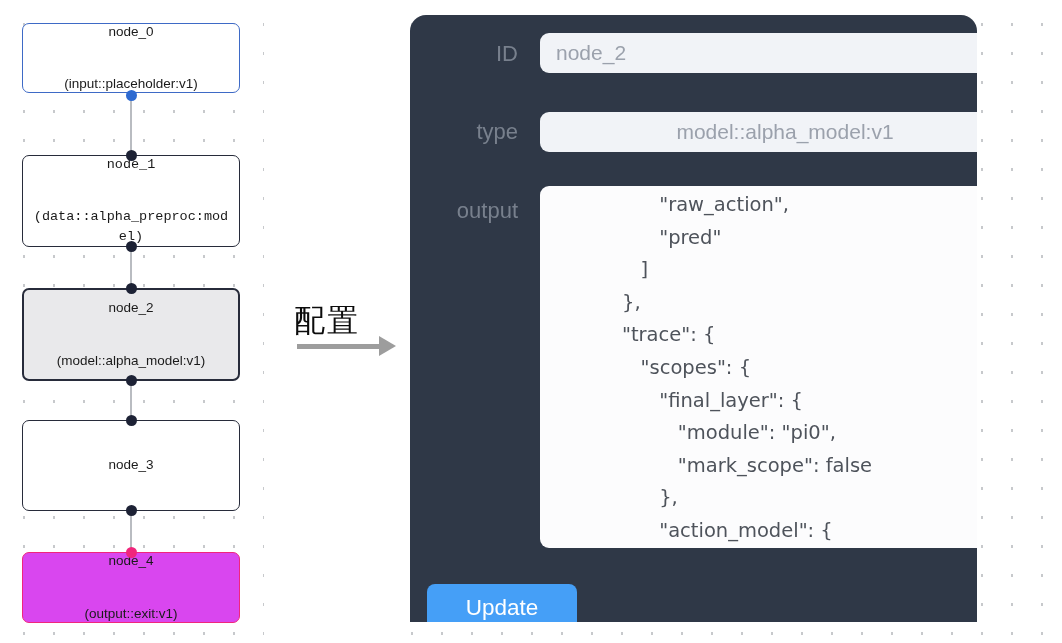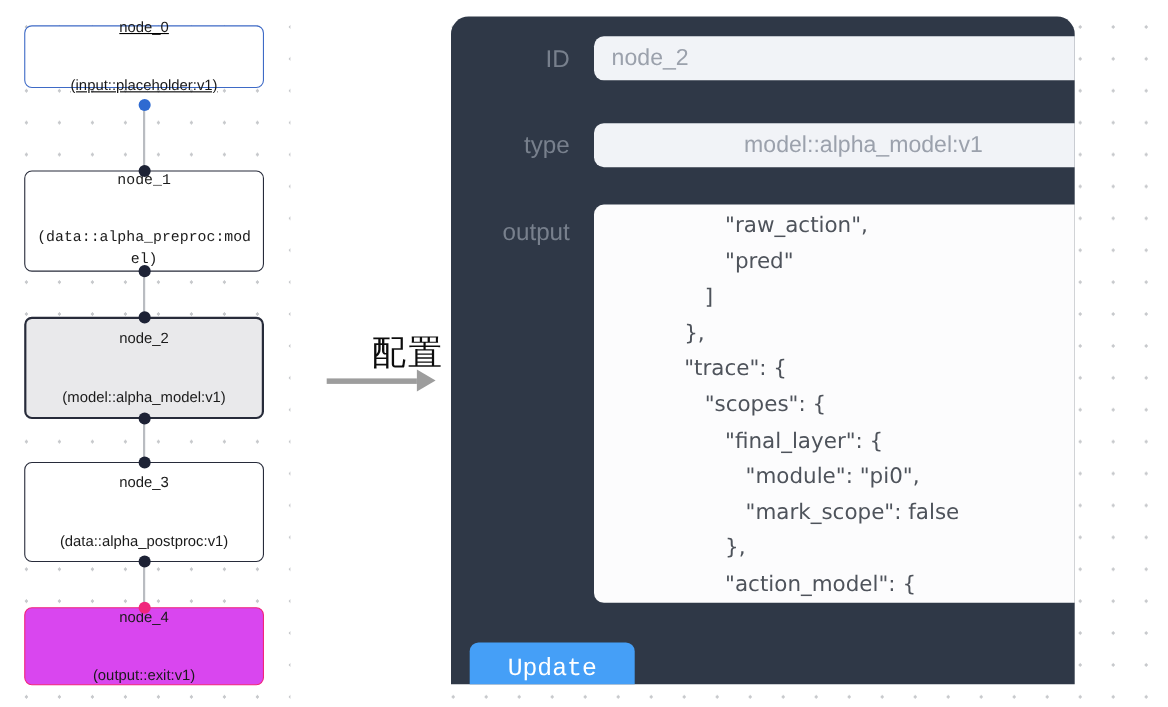--- a/index.html
+++ b/index.html
@@ -18,21 +18,21 @@
 
   
   .fnode {
     position:absolute; left:22px; width:218px; box-sizing:border-box;
     border:1.6px solid #272b3a; border-radius:7px; background:#fff;
     display:flex; flex-direction:column; align-items:center; justify-content:center;
     text-align:center; z-index:2; padding:2px 10px; cursor:default;
   }
   .fnode-label, .fnode-sub { font-size:13.5px; color:#1a1a1a; line-height:1.5; }
   .fnode-sub { word-break:break-all;margin-top:32px; }
-  .fnode-0 { top:23px;  height:57px;text-decoration:underline; }
+  .fnode-0 { top:23px;  height:70px; }
   .fnode-1 { top:155px; height:92px; }
   .fnode-2 { top:288px; height:93px; border-width:2px; }
   .fnode-3 { top:420px; height:91px; }
   .fnode-4 { top:552px; height:71px; }
 
   .conn { position:absolute; left:130px; width:1.6px; background:#b9bcc1; z-index:1; }
   .conn-0 { top:95px;  height:62px; }
   .conn-1 { top:246px; height:44px; }
   .conn-2 { top:380px; height:42px; }
   .conn-3 { top:510px; height:44px; }
@@ -42,21 +42,20 @@
   .port-1t { top:150px; } .port-1b { top:241px; }
   .port-2t { top:283px; } .port-2b { top:375px; }
   .port-3t { top:415px; } .port-3b { top:505px; }
   .port-4t { top:547px; }
 
   
   .annot-label {
     position:absolute; left:294px; top:300px; font-size:31px; color:#0c0c0c;
     letter-spacing:2px; z-index:2;
     font-family:"DejaVu Sans","Liberation Sans",sans-serif;
-    margin-left:44px;
   }
   .arrow-line { position:absolute; left:297px; top:344px; width:82px; height:5px; background:#9d9d9d; z-index:2; }
   .arrow-head {
     position:absolute; left:379px; top:336px; width:0; height:0; z-index:2;
     border-left:17px solid #9d9d9d; border-top:10.5px solid transparent; border-bottom:10.5px solid transparent;
   }
 
   
   .panel {
     position:absolute; left:410px; top:15px; width:567px; height:607px;
@@ -94,21 +93,21 @@
   }
   .cfg-resize {
     position:absolute; right:2px; bottom:2px; width:13px; height:13px;
     background: repeating-linear-gradient(-45deg, rgba(0,0,0,0) 0 3px, #a9adb3 3px 4.5px);
     clip-path: polygon(100% 0, 100% 100%, 0 100%);
   }
 
   .update-btn {
     position:absolute; left:17px; top:569px; width:150px; height:53px;
     background:#459ff7; color:#ffffff; font-size:22.5px; border:none; border-radius:8px;
-    font-family:Liberation Mono, monospace; display:flex; align-items:center; justify-content:center;
+    font-family:Liberation Sans, sans-serif; display:flex; align-items:center; justify-content:center;
     padding:10px 0 16px 0; cursor:pointer;
   }
 </style>
 </head>
 <body>
 
 <div class="dots dots-left"></div>
 <div class="dots dots-right"></div>
 
 <div class="conn conn-0"></div>
@@ -123,21 +122,20 @@
 <div class="fnode fnode-1" style="border-color: rgb(39, 43, 58); background-color: rgb(255, 255, 255); font-family: Liberation Mono, monospace;">
   <div class="fnode-label">node_1</div>
   <div class="fnode-sub">(data::alpha_preproc:model)</div>
 </div>
 <div class="fnode fnode-2" style="border-color: rgb(39, 43, 58); background-color: rgb(233, 233, 235);">
   <div class="fnode-label">node_2</div>
   <div class="fnode-sub">(model::alpha_model:v1)</div>
 </div>
 <div class="fnode fnode-3" style="border-color: rgb(39, 43, 58); background-color: rgb(255, 255, 255);">
   <div class="fnode-label">node_3</div>
-  <div class="fnode-sub">(data::alpha_postproc:v1)</div>
 </div>
 <div class="fnode fnode-4" style="border-color: rgb(240, 38, 124); background-color: #d946ef;">
   <div class="fnode-label">node_4</div>
   <div class="fnode-sub">(output::exit:v1)</div>
 </div>
 
 <div class="port port-0b" style="background-color: rgb(46, 106, 209);"></div>
 <div class="port port-1t" style="background-color: rgb(29, 34, 53);"></div>
 <div class="port port-1b" style="background-color: rgb(29, 34, 53);"></div>
 <div class="port port-2t" style="background-color: rgb(29, 34, 53);"></div>

